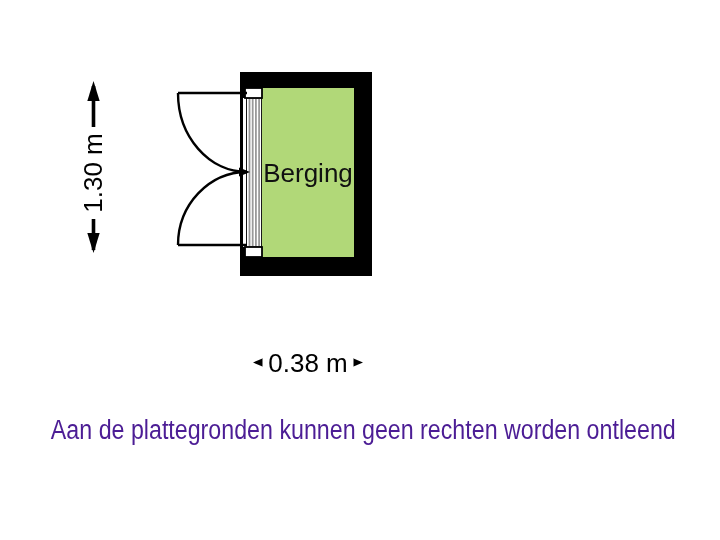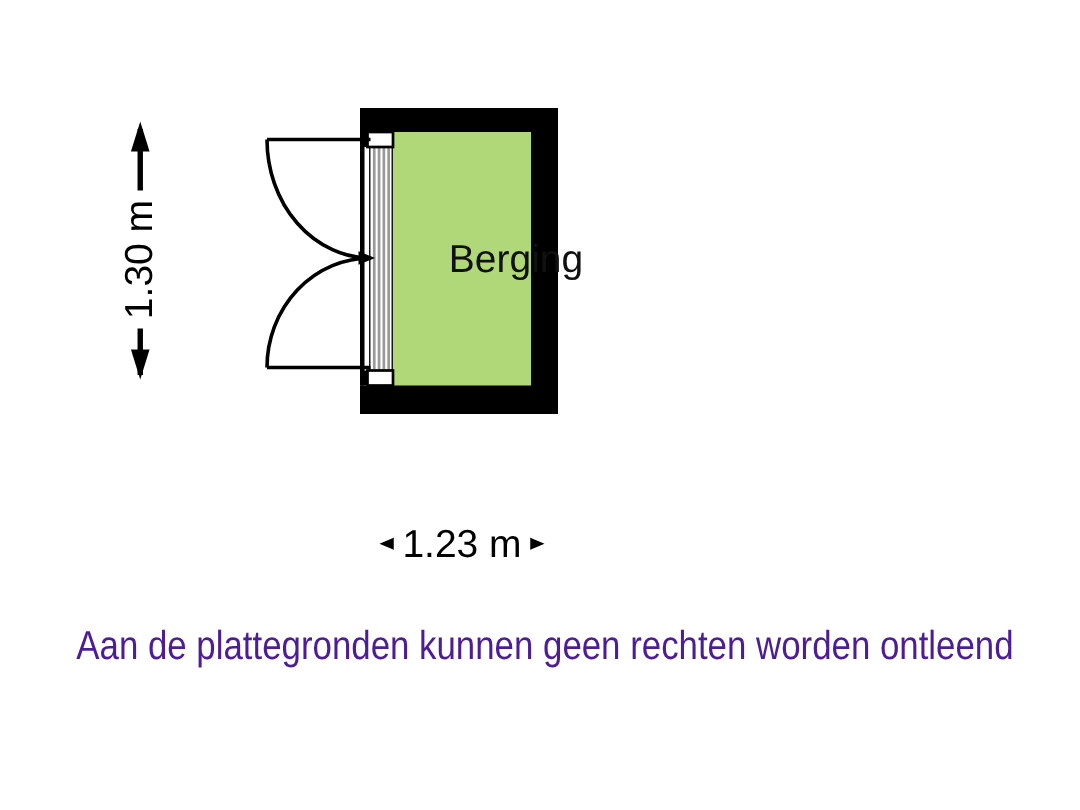--- a/index.html
+++ b/index.html
@@ -23,21 +23,20 @@
     height: 540px;
   }
   .room-label {
     position: absolute;
     left: 308px;
     top: 173px;
     transform: translate(-50%, -50%);
     font-size: 26px;
     color: #111111;
     white-space: nowrap;
-    margin-left: 36px;
   }
   .dim-label {
     position: absolute;
     background: #ffffff;
     border-radius: 11px;
     color: #000000;
     font-size: 26px;
     line-height: 29px;
     text-align: center;
     white-space: nowrap;
@@ -119,21 +118,21 @@
       <line x1="258" y1="362.5" x2="358" y2="362.5" stroke="#000000" stroke-width="3.2"></line>
       <polygon points="253,362.5 266,357 266,368"></polygon>
       <polygon points="363,362.5 350,357 350,368"></polygon>
     </g>
   </svg>
 
   <div class="room-label">Berging</div>
 
   <div class="dim-label vertical">1.30 m</div>
 
-  <div class="dim-label horizontal">1.23 m</div>
+  <div class="dim-label horizontal">0.38 m</div>
 
   <div class="footer">
     <div>
       <span class="condensed">Aan de plattegronden kunnen geen rechten worden ontleend</span>
     </div>
   </div>
 
 </div>
 
 </body></html>

